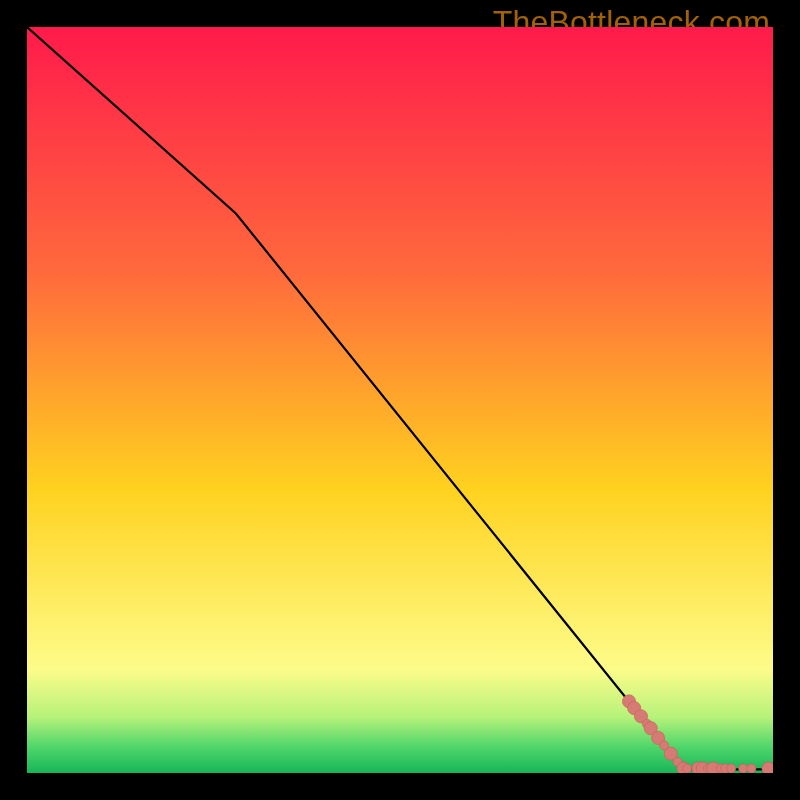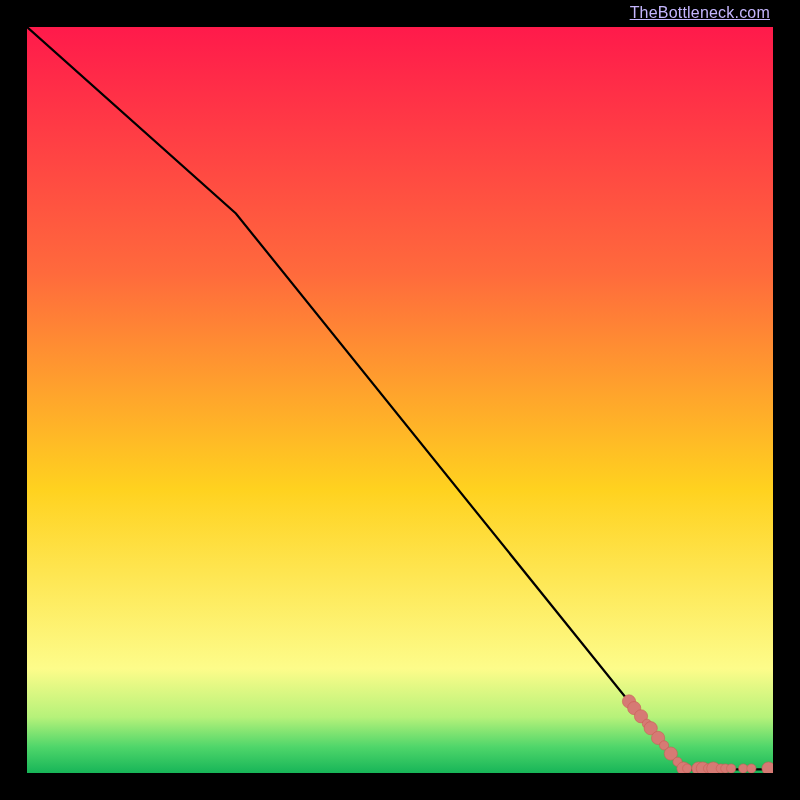--- a/index.html
+++ b/index.html
@@ -26,22 +26,22 @@
     overflow: hidden;
   }
   .gradient-bg {
     position: absolute;
     inset: 0;
   }
   .watermark {
     position: absolute;
     top: 4px;
     right: 30px;
-    color: #c4b5fd;
-    font-size: 16px;
+    color: #a16207;
+    font-size: 32px;
     font-weight: 500;
     letter-spacing: 0.2px;
     text-decoration: underline;
   }
   svg.lines {
     position: absolute;
     inset: 0;
   }
 </style>
 </head>

